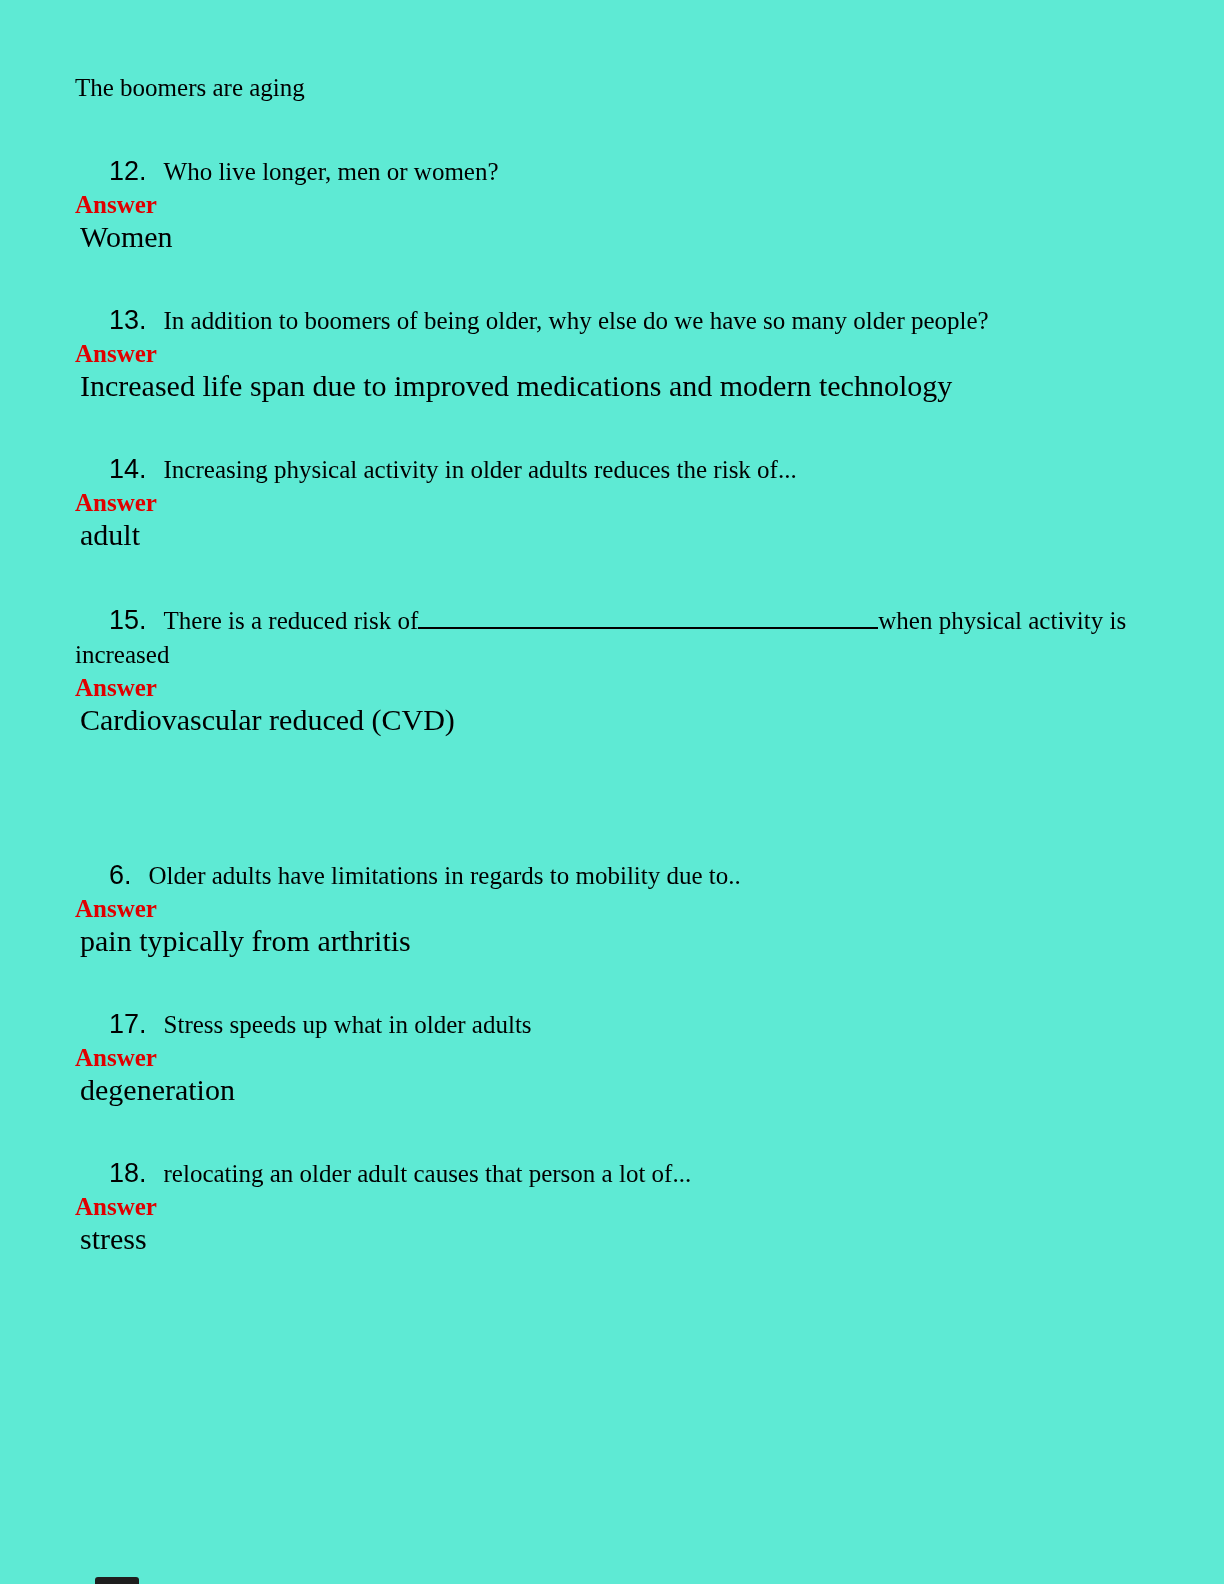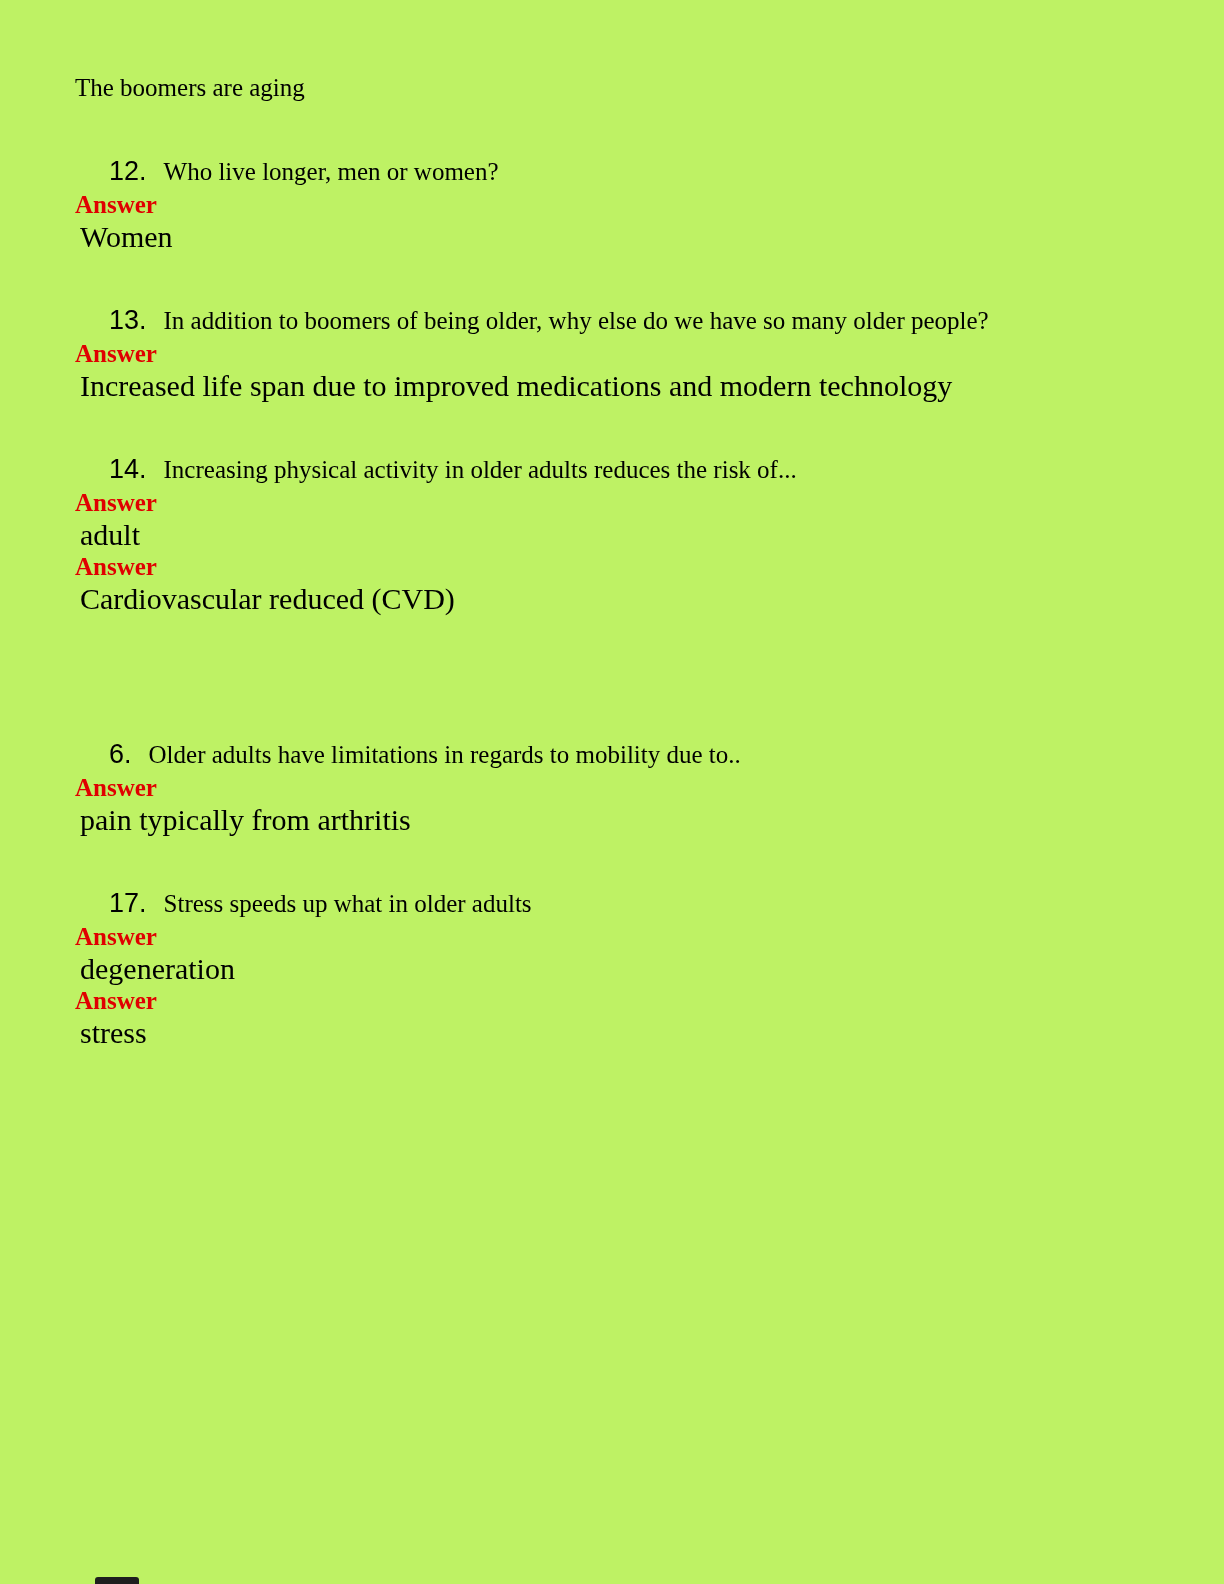--- a/index.html
+++ b/index.html
@@ -4,21 +4,21 @@
 <style>
   html, body {
     margin: 0;
     padding: 0;
     background: #ffffff;
   }
   .page {
     position: relative;
     width: 1224px;
     height: 1584px;
-    background: #bef264;
+    background: #5eead4;
     box-sizing: border-box;
     padding: 72px 75px 0 75px;
     font-family: "Liberation Serif", serif;
     color: #000000;
     overflow: hidden;
   }
   p { margin: 0; }
   .intro {
     font-size: 25px;
     line-height: 32px;
@@ -84,36 +84,38 @@
     <p class="answer-text">Increased life span due to improved medications and modern technology</p>
   </div>
 
   <div>
     <p class="question"><span class="qnum">14.</span><span>Increasing physical activity in older adults reduces the risk of...</span></p>
     <p class="answer-label">Answer</p>
     <p class="answer-text">adult</p>
   </div>
 
   <div>
+    <p class="question"><span class="qnum">15.</span><span>There is a reduced risk of</span><span class="blank-line"></span><span>when physical activity is increased</span></p>
     <p class="answer-label">Answer</p>
     <p class="answer-text">Cardiovascular reduced (CVD)</p>
   </div>
 
   <div>
     <p class="question gap-large"><span class="qnum">6.</span><span>Older adults have limitations in regards to mobility due to..</span></p>
     <p class="answer-label">Answer</p>
     <p class="answer-text">pain typically from arthritis</p>
   </div>
 
   <div>
     <p class="question"><span class="qnum">17.</span><span>Stress speeds up what in older adults</span></p>
     <p class="answer-label">Answer</p>
     <p class="answer-text">degeneration</p>
   </div>
 
   <div>
+    <p class="question"><span class="qnum">18.</span><span>relocating an older adult causes that person a lot of...</span></p>
     <p class="answer-label">Answer</p>
     <p class="answer-text">stress</p>
   </div>
 
   <div class="page-bottom-artifact"></div>
 
 </div>
 
 </body></html>

